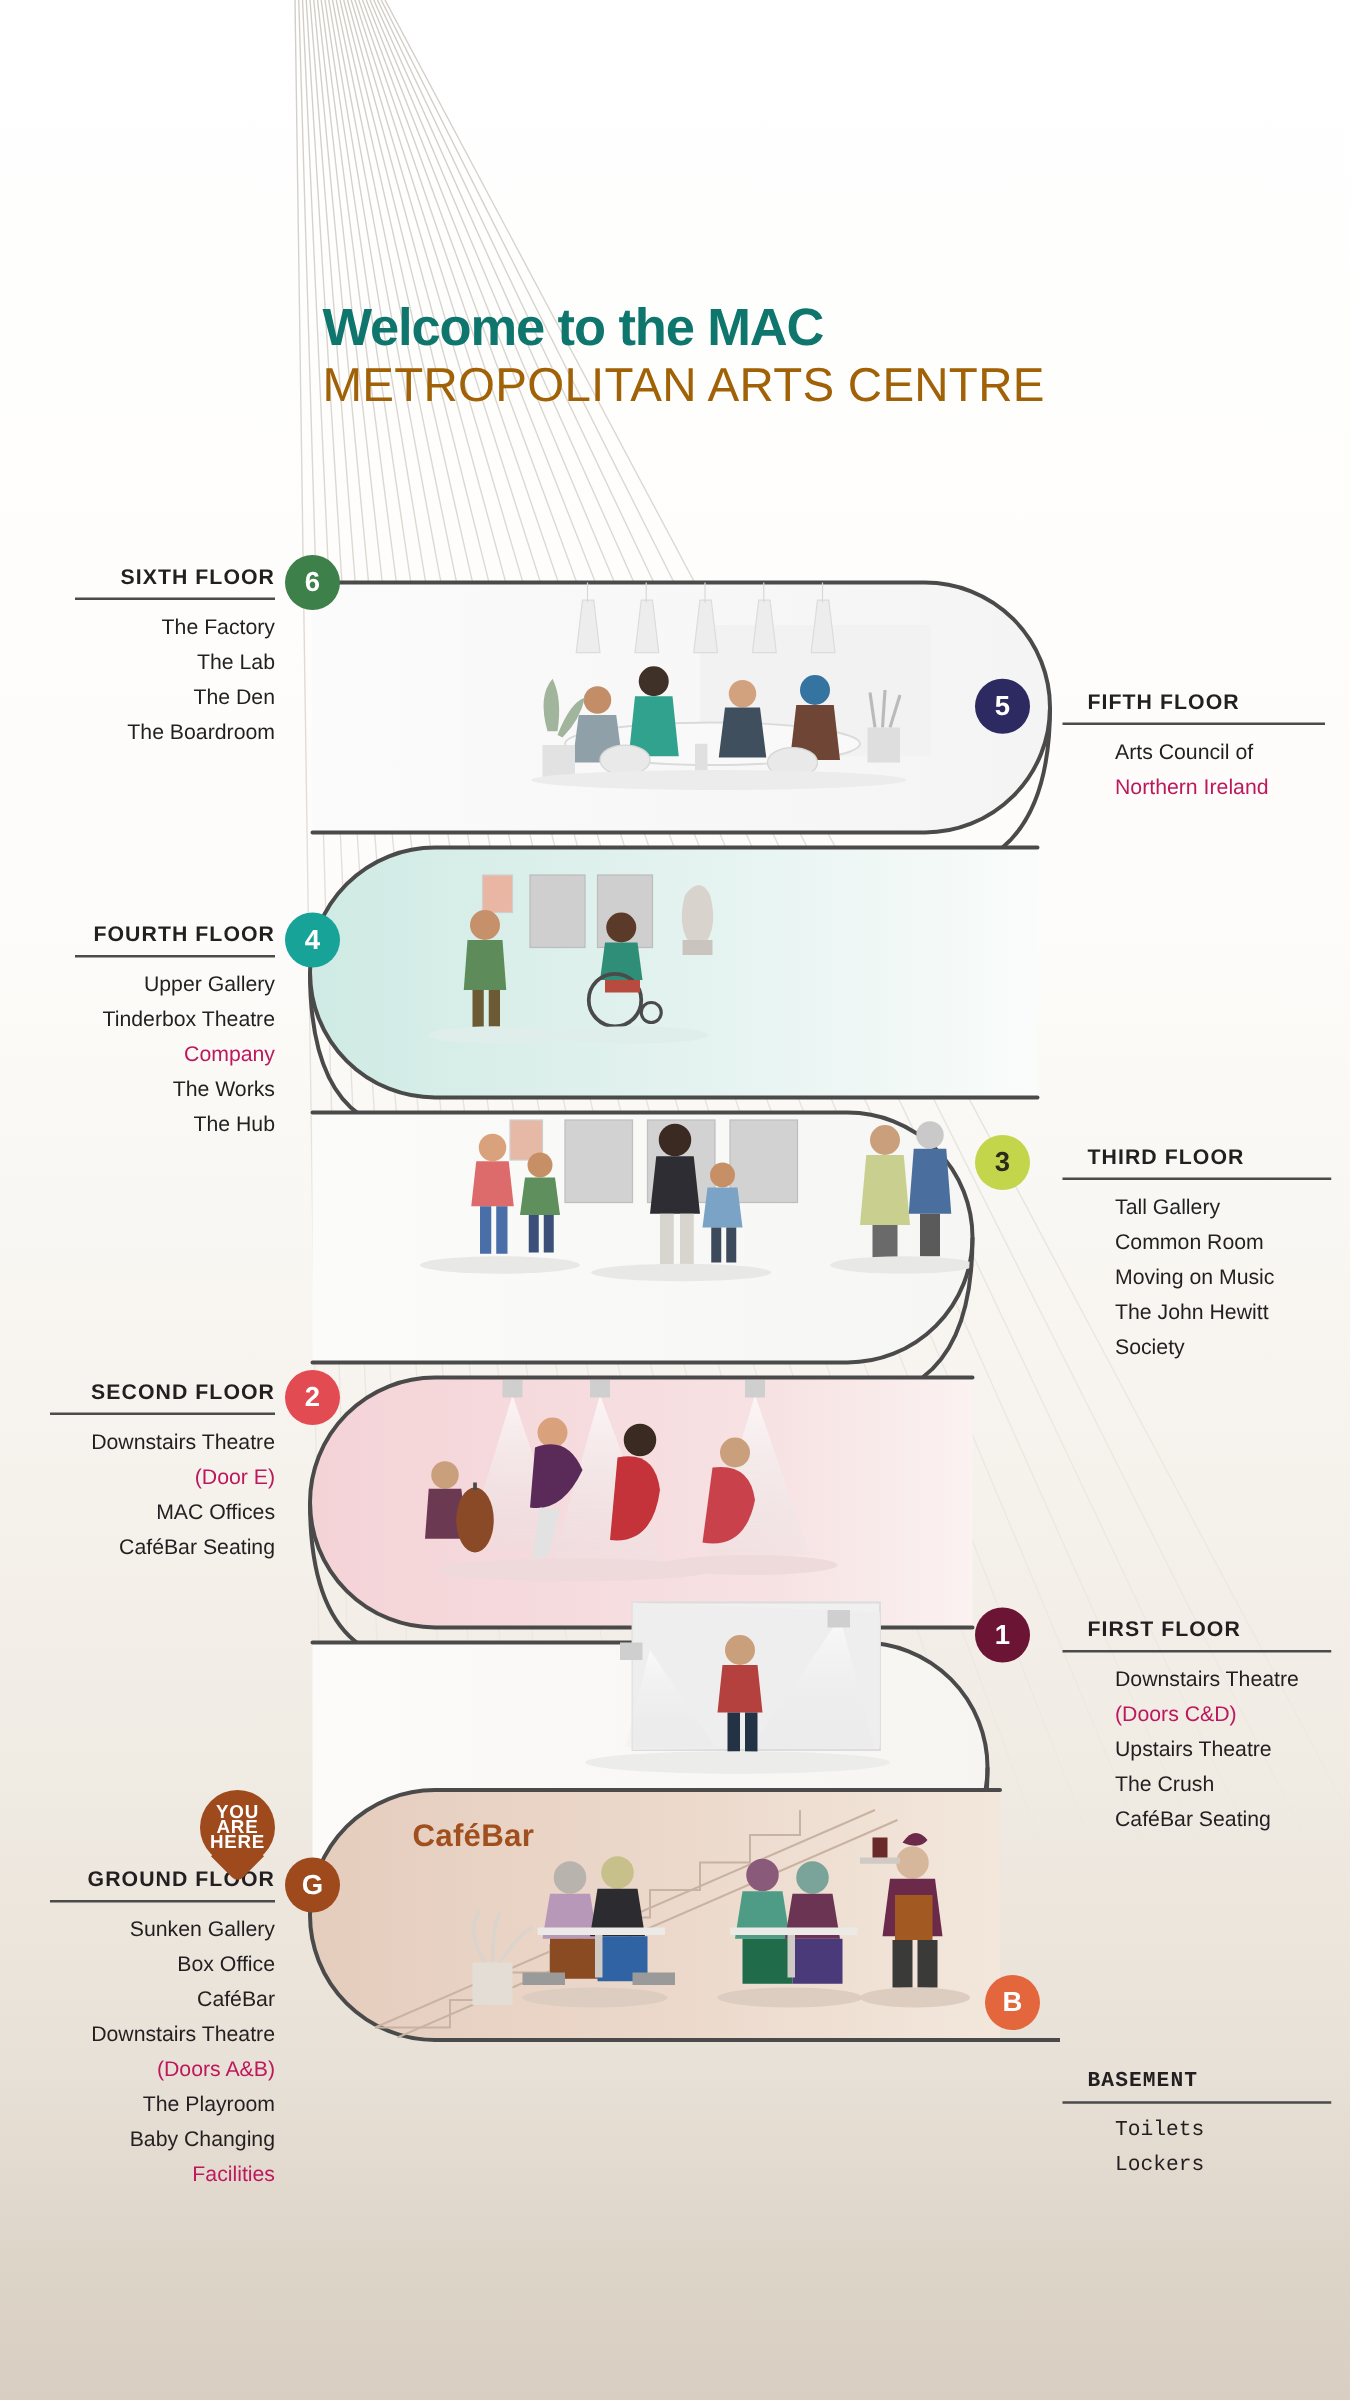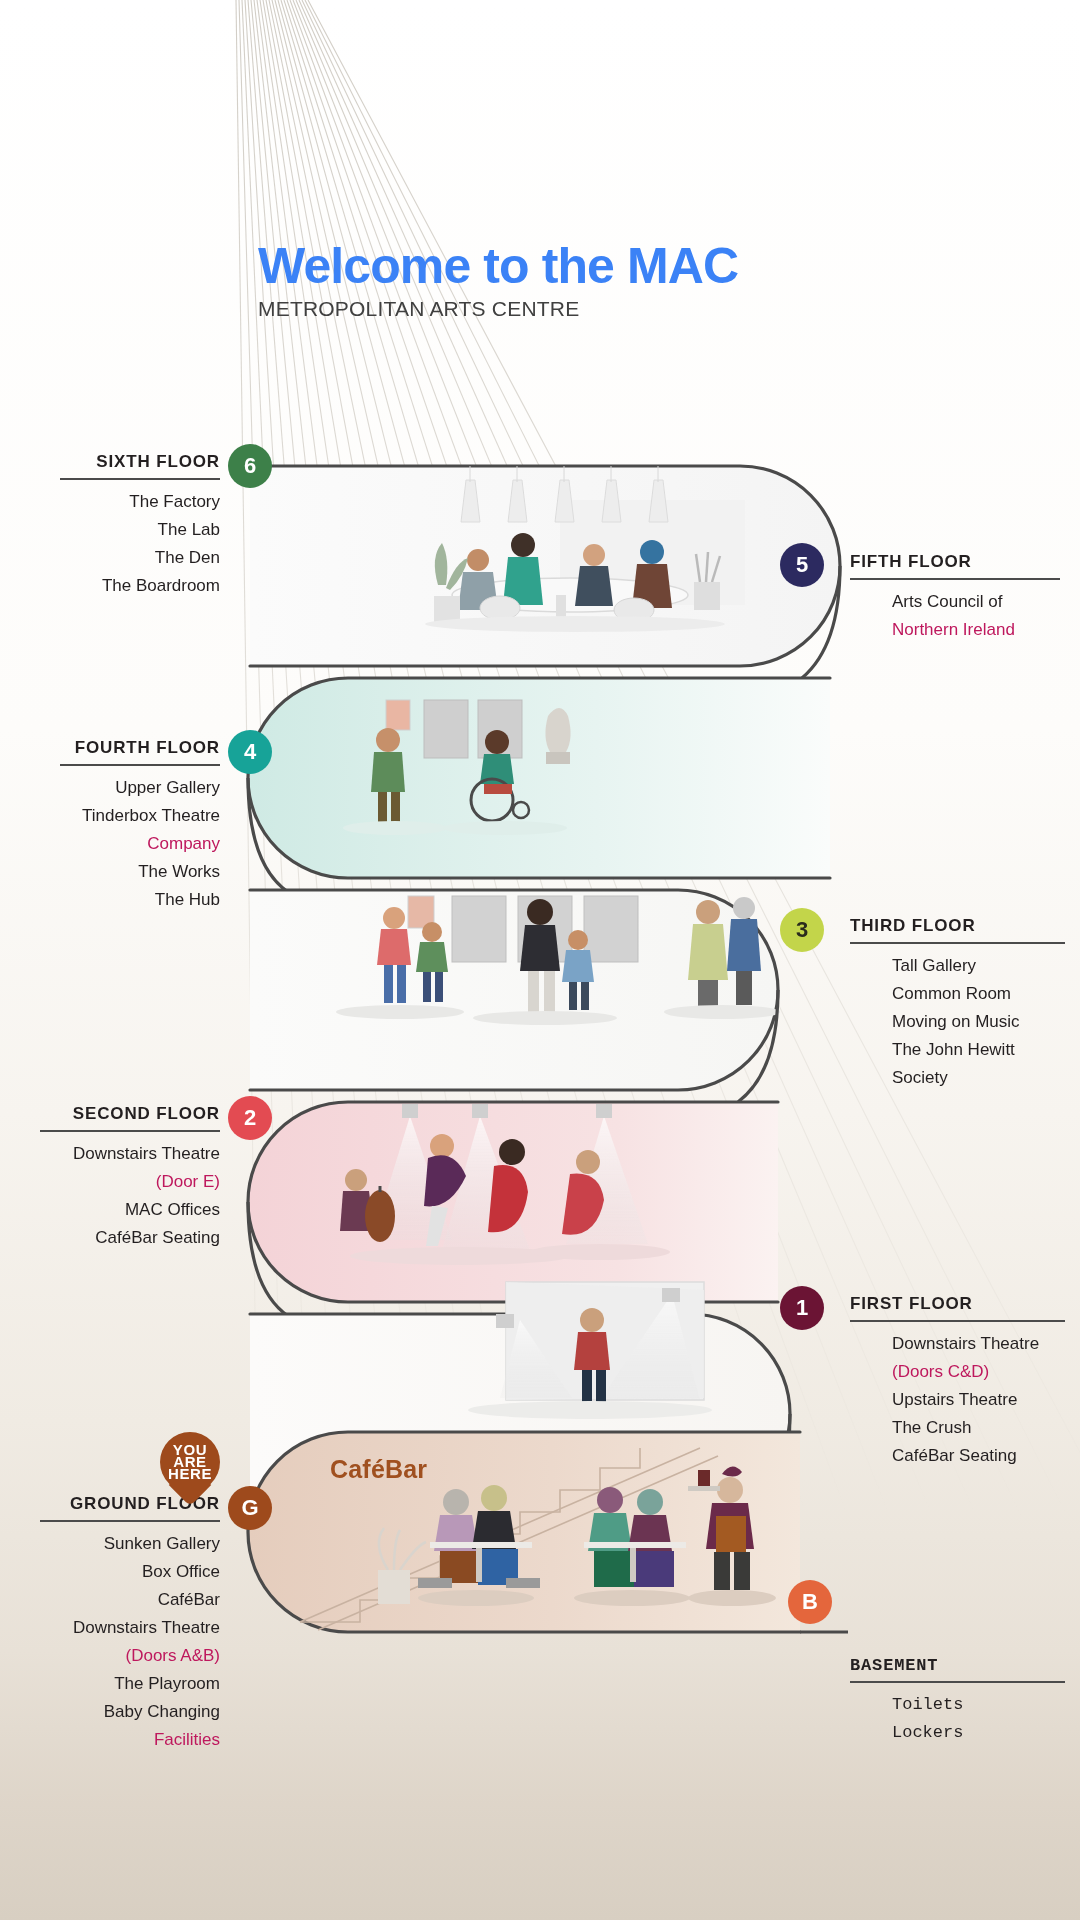--- a/index.html
+++ b/index.html
@@ -34,32 +34,32 @@
   }
 
   
   .header {
     position: absolute;
     left: 258px;
     top: 240px;
     z-index: 5;
   }
   .title {
-    font-size: 50px;
+    font-size: 42px;
     font-weight: 700;
     letter-spacing: -0.9px;
-    color: #3b82f6;
+    color: #0f766e;
     line-height: 1.05;
     white-space: nowrap;
   }
   .subtitle {
-    font-size: 21px;
+    font-size: 38px;
     font-weight: 400;
     letter-spacing: 0.2px;
-    color: #404040;
+    color: #a16207;
     line-height: 1.15;
     margin-top: 4px;
     white-space: nowrap;
   }
 
   
   #ribbons {
     position: absolute;
     left: 0; top: 0;
     width: 1080px; height: 1920px;
@@ -74,20 +74,21 @@
   }
   .floor-block.left  { text-align: right; }
   .floor-block.right { text-align: left; }
 
   .floor-head {
     font-size: 17px;
     font-weight: 700;
     letter-spacing: 0.85px;
     color: #231f20;
     white-space: nowrap;
+    padding-left: 20px;
   }
   .floor-rule {
     height: 2px;
     background: #4b4b4b;
     margin-top: 6px;
     margin-bottom: 8px;
   }
   .floor-list { list-style: none; margin-left: 42px; }
   .floor-row {
     position: relative;

